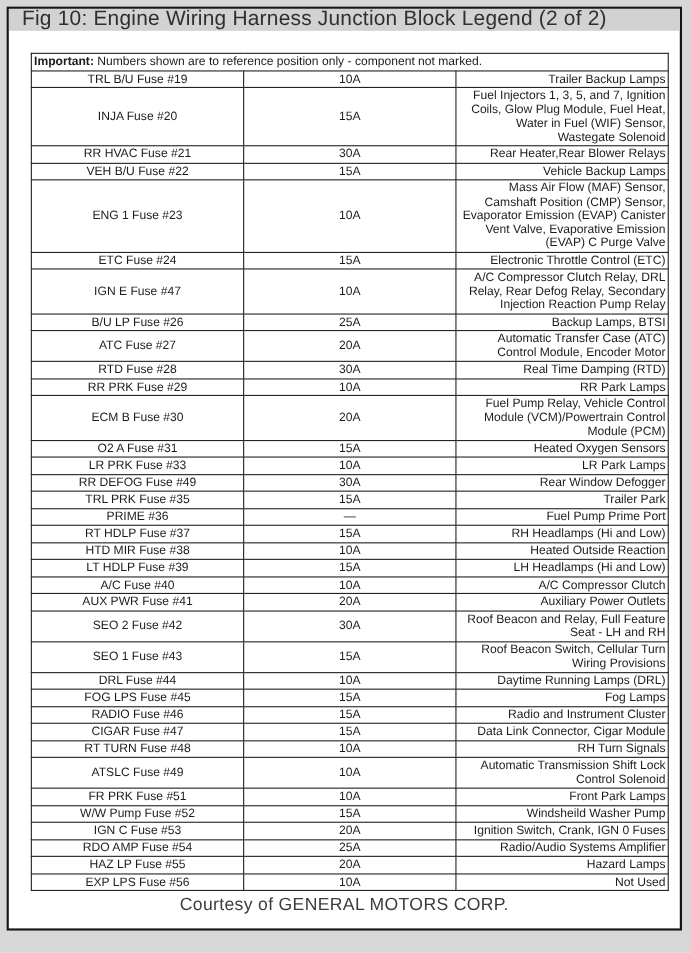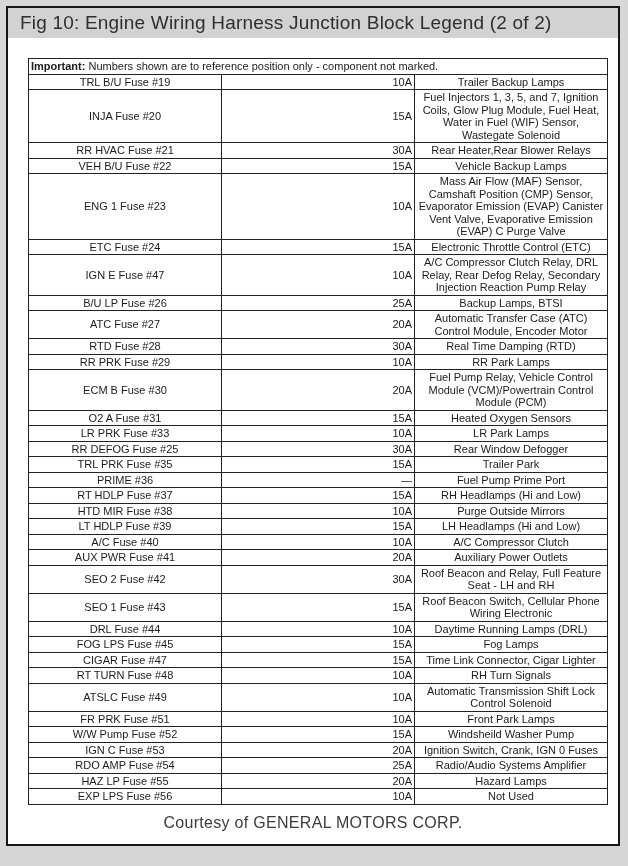--- a/index.html
+++ b/index.html
@@ -15,21 +15,21 @@
     position: absolute;
     left: 6px;
     top: 6px;
     width: 610px;
     height: 836px;
     background: #ffffff;
     border: 2px solid #161616;
     overflow: hidden;
   }
   .titlebar {
-    height: 30px;
+    height: 20px;
     background: #d2d2d2;
     display: flex;
     align-items: center;
     padding-left: 12px;
   }
   .titlebar span {
     font-size: 19px;
     color: #2f2f2f;
     letter-spacing: 0.2px;
     white-space: nowrap;
@@ -46,22 +46,22 @@
     line-height: 12.5px;
     color: #1c1c1c;
     padding: 1px 2px;
     vertical-align: middle;
   }
   td.important-cell {
     text-align: left;
     padding-left: 4px;
   }
   td.col-fuse  { width: 156px; text-align: center; }
-  td.col-amp   { width: 78px;  text-align: right; margin-top: 36px; }
-  td.col-desc  { text-align: center; padding-left: 6px; padding-right: 4px; }
+  td.col-amp   { width: 78px;  text-align: center; margin-top: 36px; }
+  td.col-desc  { text-align: right; padding-left: 6px; padding-right: 4px; }
   .courtesy {
     position: absolute;
     left: 0;
     bottom: 12px;
     width: 100%;
     text-align: center;
     font-size: 16px;
     color: #3c3c3c;
     letter-spacing: 0.3px;
   }
@@ -144,21 +144,21 @@
           <td class="col-fuse">O2 A Fuse #31</td>
           <td class="col-amp">15A</td>
           <td class="col-desc">Heated Oxygen Sensors</td>
         </tr>
         <tr>
           <td class="col-fuse">LR PRK Fuse #33</td>
           <td class="col-amp">10A</td>
           <td class="col-desc">LR Park Lamps</td>
         </tr>
         <tr>
-          <td class="col-fuse">RR DEFOG Fuse #25</td>
+          <td class="col-fuse">RR DEFOG Fuse #49</td>
           <td class="col-amp">30A</td>
           <td class="col-desc">Rear Window Defogger</td>
         </tr>
         <tr>
           <td class="col-fuse">TRL PRK Fuse #35</td>
           <td class="col-amp">15A</td>
           <td class="col-desc">Trailer Park</td>
         </tr>
         <tr>
           <td class="col-fuse">PRIME #36</td>
@@ -166,21 +166,21 @@
           <td class="col-desc">Fuel Pump Prime Port</td>
         </tr>
         <tr>
           <td class="col-fuse">RT HDLP Fuse #37</td>
           <td class="col-amp">15A</td>
           <td class="col-desc">RH Headlamps (Hi and Low)</td>
         </tr>
         <tr>
           <td class="col-fuse">HTD MIR Fuse #38</td>
           <td class="col-amp">10A</td>
-          <td class="col-desc">Purge Outside Mirrors</td>
+          <td class="col-desc">Heated Outside Reaction</td>
         </tr>
         <tr>
           <td class="col-fuse">LT HDLP Fuse #39</td>
           <td class="col-amp">15A</td>
           <td class="col-desc">LH Headlamps (Hi and Low)</td>
         </tr>
         <tr>
           <td class="col-fuse">A/C Fuse #40</td>
           <td class="col-amp">10A</td>
           <td class="col-desc">A/C Compressor Clutch</td>
@@ -191,36 +191,41 @@
           <td class="col-desc">Auxiliary Power Outlets</td>
         </tr>
         <tr>
           <td class="col-fuse">SEO 2 Fuse #42</td>
           <td class="col-amp">30A</td>
           <td class="col-desc">Roof Beacon and Relay, Full Feature Seat - LH and RH</td>
         </tr>
         <tr>
           <td class="col-fuse">SEO 1 Fuse #43</td>
           <td class="col-amp">15A</td>
-          <td class="col-desc">Roof Beacon Switch, Cellular Phone Wiring Electronic</td>
+          <td class="col-desc">Roof Beacon Switch, Cellular Turn Wiring Provisions</td>
         </tr>
         <tr>
           <td class="col-fuse">DRL Fuse #44</td>
           <td class="col-amp">10A</td>
           <td class="col-desc">Daytime Running Lamps (DRL)</td>
         </tr>
         <tr>
           <td class="col-fuse">FOG LPS Fuse #45</td>
           <td class="col-amp">15A</td>
           <td class="col-desc">Fog Lamps</td>
         </tr>
         <tr>
+          <td class="col-fuse">RADIO Fuse #46</td>
+          <td class="col-amp">15A</td>
+          <td class="col-desc">Radio and Instrument Cluster</td>
+        </tr>
+        <tr>
           <td class="col-fuse">CIGAR Fuse #47</td>
           <td class="col-amp">15A</td>
-          <td class="col-desc">Time Link Connector, Cigar Lighter</td>
+          <td class="col-desc">Data Link Connector, Cigar Module</td>
         </tr>
         <tr>
           <td class="col-fuse">RT TURN Fuse #48</td>
           <td class="col-amp">10A</td>
           <td class="col-desc">RH Turn Signals</td>
         </tr>
         <tr>
           <td class="col-fuse">ATSLC Fuse #49</td>
           <td class="col-amp">10A</td>
           <td class="col-desc">Automatic Transmission Shift Lock Control Solenoid</td>

